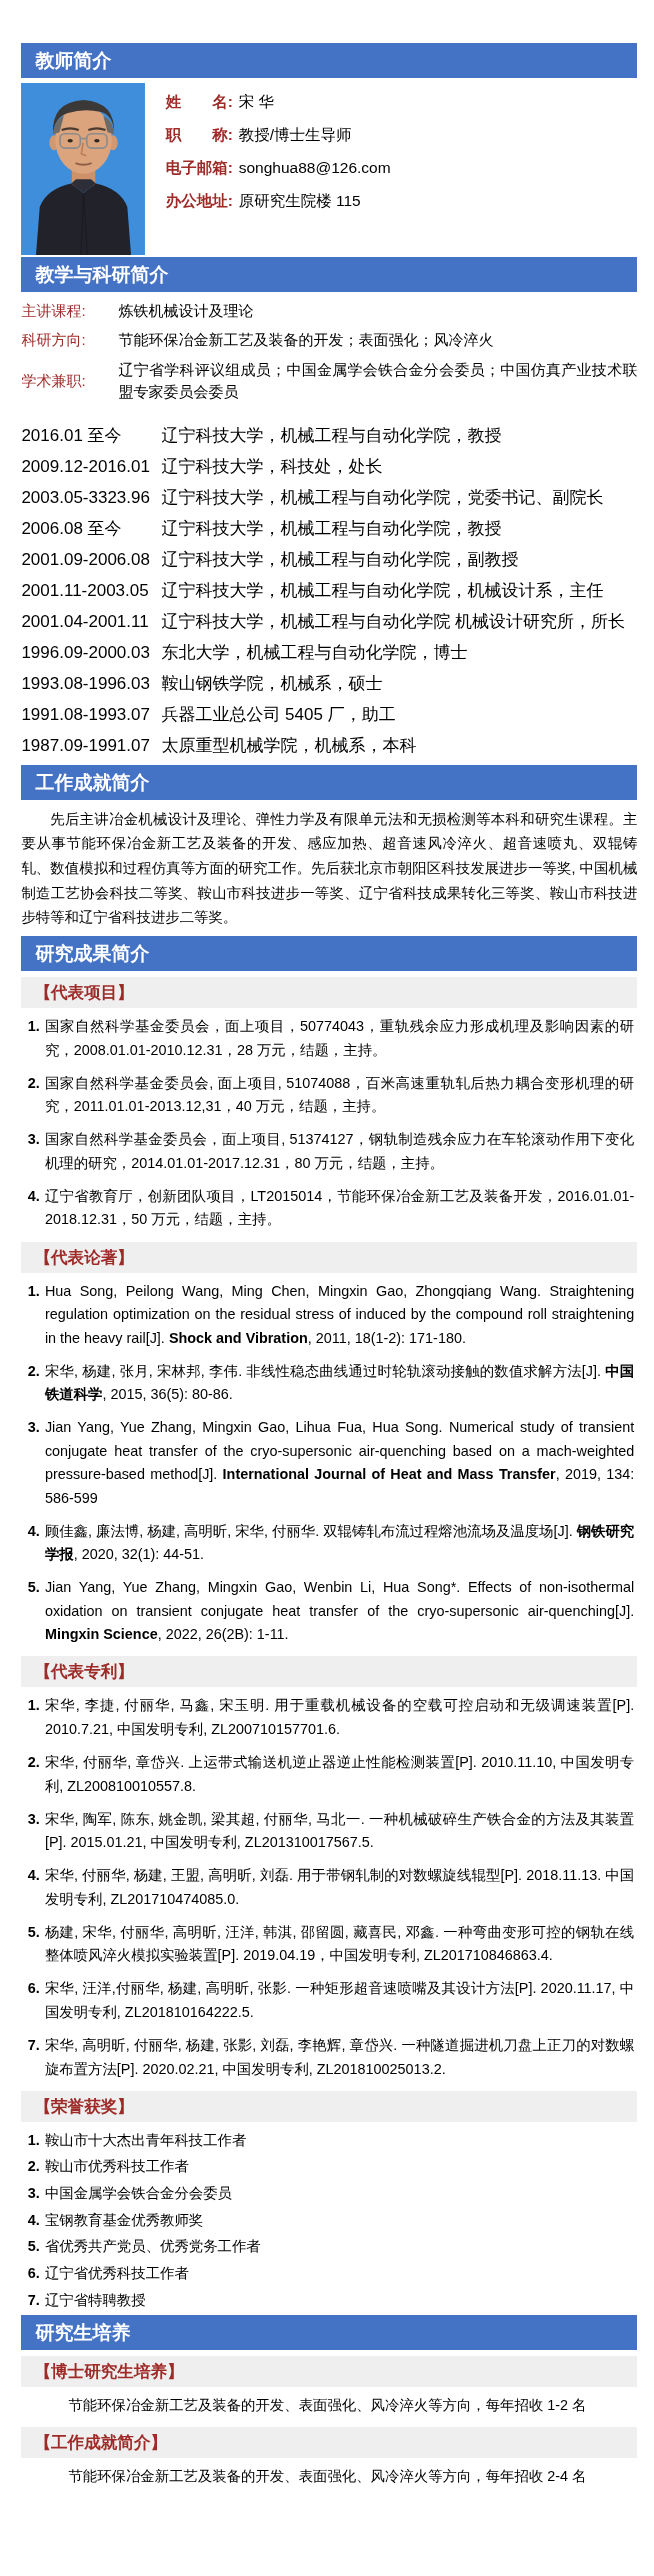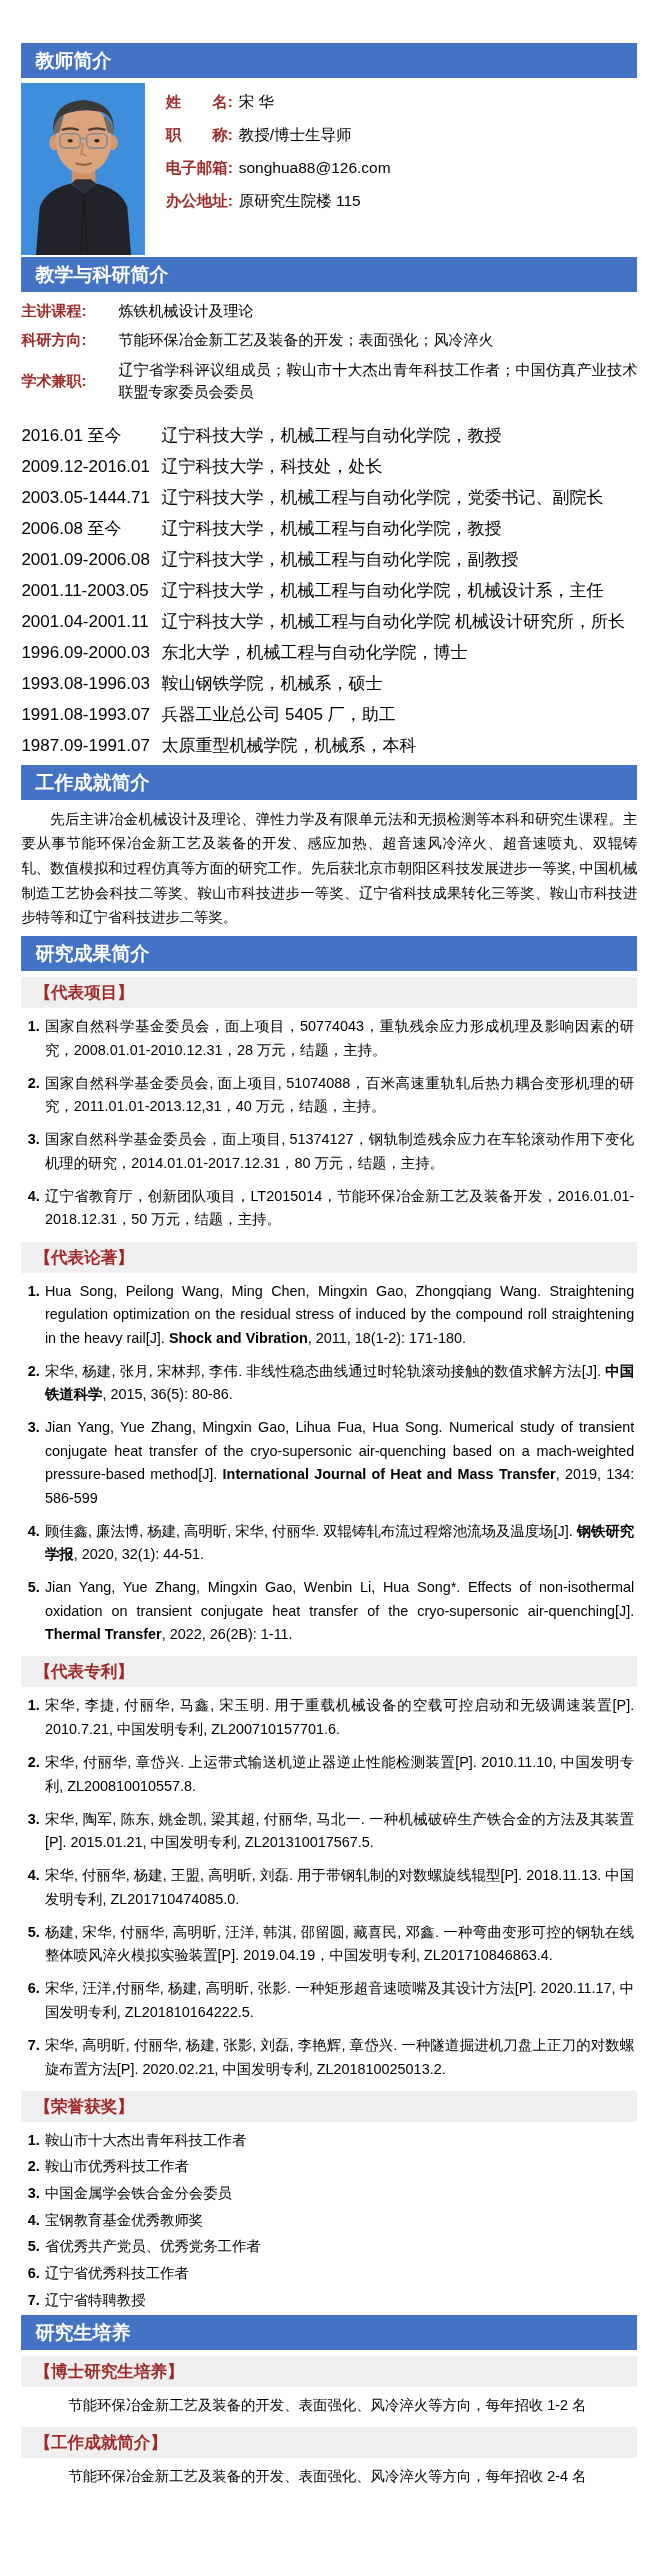--- a/index.html
+++ b/index.html
@@ -27,21 +27,21 @@
   .photo{width:124px;height:172px;flex:0 0 124px;}
   .photo svg{display:block;width:124px;height:172px;}
   .fields{margin-left:20.3px;padding-top:3.2px;flex:1;}
   .field-row{display:flex;align-items:center;height:33px;font-size:15.5px;}
   .flabel{color:var(--red);font-weight:bold;width:73px;flex:0 0 73px;white-space:pre;}
   .fvalue{color:var(--text);}
 
   
   .teach{padding:7.5px 0 4.3px;}
   .teach-row{display:flex;align-items:center;margin-bottom:7px;font-size:15px;line-height:22.5px;}
-  .tlabel{color:var(--red);font-weight:bold;width:97px;flex:0 0 97px;}
+  .tlabel{color:var(--red);font-weight:normal;width:97px;flex:0 0 97px;}
   .tvalue{flex:1;text-align:justify;}
 
   
   .hist{padding:8.6px 0 0;}
   .hist-row{display:flex;margin-bottom:8px;font-size:17px;line-height:23px;}
   .hdate{width:140px;flex:0 0 140px;}
   .hdetail{flex:1;}
 
   
   .para{
@@ -126,37 +126,37 @@
         <div class="teach-row">
           <span class="tlabel">主讲课程:</span>
           <span class="tvalue">炼铁机械设计及理论</span>
         </div>
         <div class="teach-row">
           <span class="tlabel">科研方向:</span>
           <span class="tvalue">节能环保冶金新工艺及装备的开发；表面强化；风冷淬火</span>
         </div>
         <div class="teach-row">
           <span class="tlabel">学术兼职:</span>
-          <span class="tvalue">辽宁省学科评议组成员；鞍山市十大杰出青年科技工作者；中国仿真产业技术联盟专家委员会委员</span>
+          <span class="tvalue">辽宁省学科评议组成员；中国金属学会铁合金分会委员；中国仿真产业技术联盟专家委员会委员</span>
         </div>
       </div>
   </section>
 
   <section>
     <div class="hist" id="history-rows">
         <div class="hist-row">
           <span class="hdate">2016.01 至今</span>
           <span class="hdetail">辽宁科技大学，机械工程与自动化学院，教授</span>
         </div>
         <div class="hist-row">
           <span class="hdate">2009.12-2016.01</span>
           <span class="hdetail">辽宁科技大学，科技处，处长</span>
         </div>
         <div class="hist-row">
-          <span class="hdate">2003.05-1444.71</span>
+          <span class="hdate">2003.05-3323.96</span>
           <span class="hdetail">辽宁科技大学，机械工程与自动化学院，党委书记、副院长</span>
         </div>
         <div class="hist-row">
           <span class="hdate">2006.08 至今</span>
           <span class="hdetail">辽宁科技大学，机械工程与自动化学院，教授</span>
         </div>
         <div class="hist-row">
           <span class="hdate">2001.09-2006.08</span>
           <span class="hdetail">辽宁科技大学，机械工程与自动化学院，副教授</span>
         </div>
@@ -227,21 +227,21 @@
           <div class="li">
             <span class="num">3.</span>
             <div class="litext"><span>Jian Yang, Yue Zhang, Mingxin Gao, Lihua Fua, Hua Song. Numerical study of transient conjugate heat transfer of the cryo-supersonic air-quenching based on a mach-weighted pressure-based method[J]. </span><b>International Journal of Heat and Mass Transfer</b><span>, 2019, 134: 586-599</span></div>
           </div>
           <div class="li">
             <span class="num">4.</span>
             <div class="litext"><span>顾佳鑫, 廉法博, 杨建, 高明昕, 宋华, 付丽华. 双辊铸轧布流过程熔池流场及温度场[J]. </span><b>钢铁研究学报</b><span>, 2020, 32(1): 44-51.</span></div>
           </div>
           <div class="li">
             <span class="num">5.</span>
-            <div class="litext"><span>Jian Yang, Yue Zhang, Mingxin Gao, Wenbin Li, Hua Song*. Effects of non-isothermal oxidation on transient conjugate heat transfer of the cryo-supersonic air-quenching[J]. </span><b>Thermal Transfer</b><span>, 2022, 26(2B): 1-11.</span></div>
+            <div class="litext"><span>Jian Yang, Yue Zhang, Mingxin Gao, Wenbin Li, Hua Song*. Effects of non-isothermal oxidation on transient conjugate heat transfer of the cryo-supersonic air-quenching[J]. </span><b>Mingxin Science</b><span>, 2022, 26(2B): 1-11.</span></div>
           </div>
         </div>
         <div class="strip">【代表专利】</div>
         <div class="nlist">
           <div class="li">
             <span class="num">1.</span>
             <div class="litext">宋华, 李捷, 付丽华, 马鑫, 宋玉明. 用于重载机械设备的空载可控启动和无级调速装置[P]. 2010.7.21, 中国发明专利, ZL200710157701.6.</div>
           </div>
           <div class="li">
             <span class="num">2.</span>

